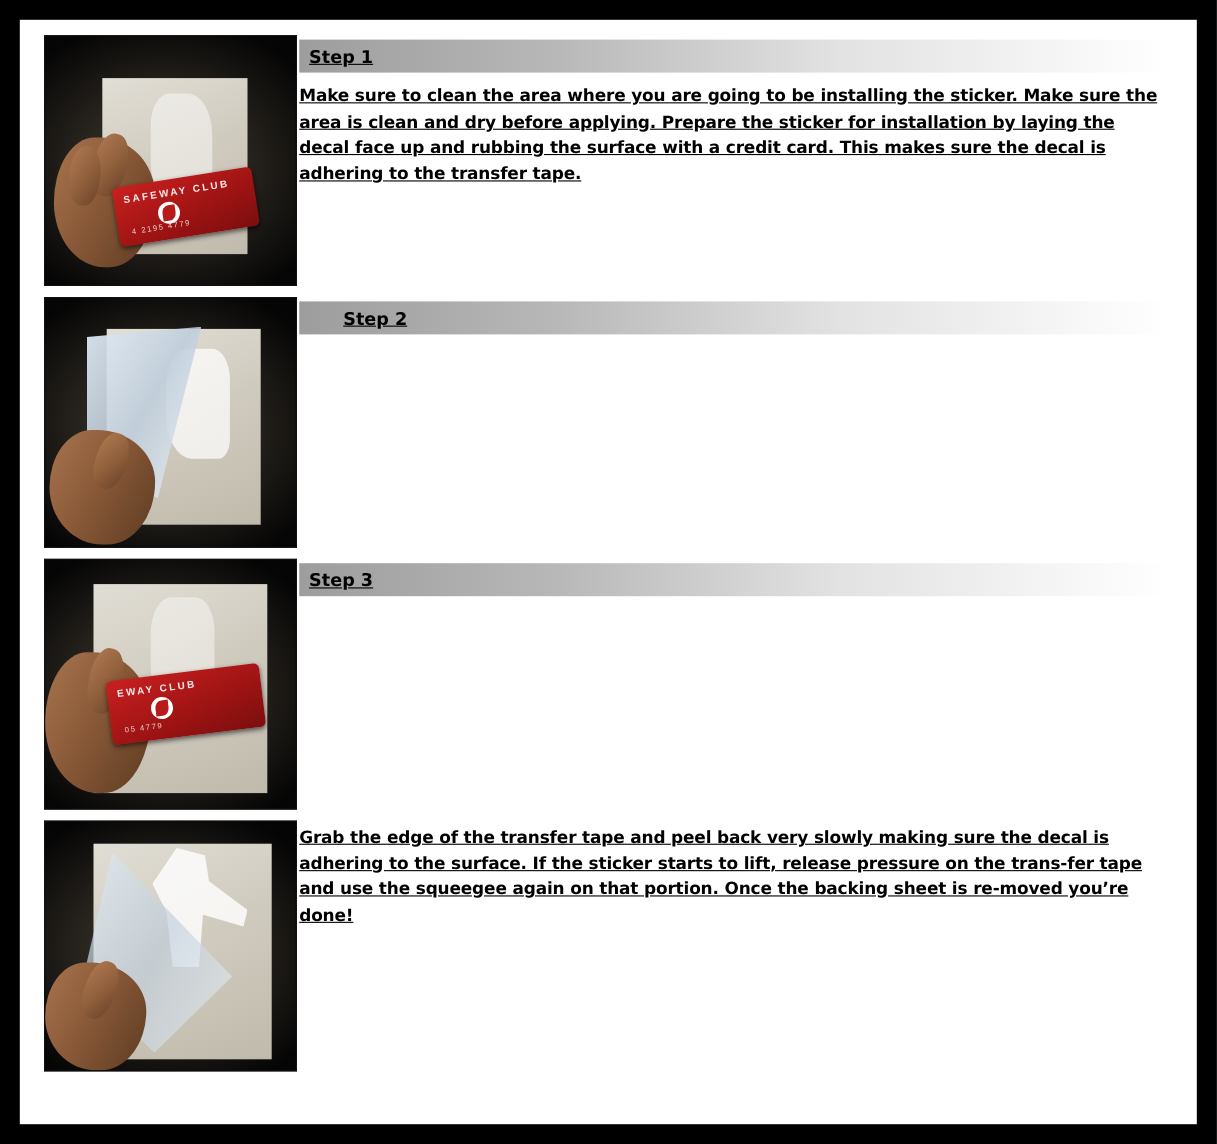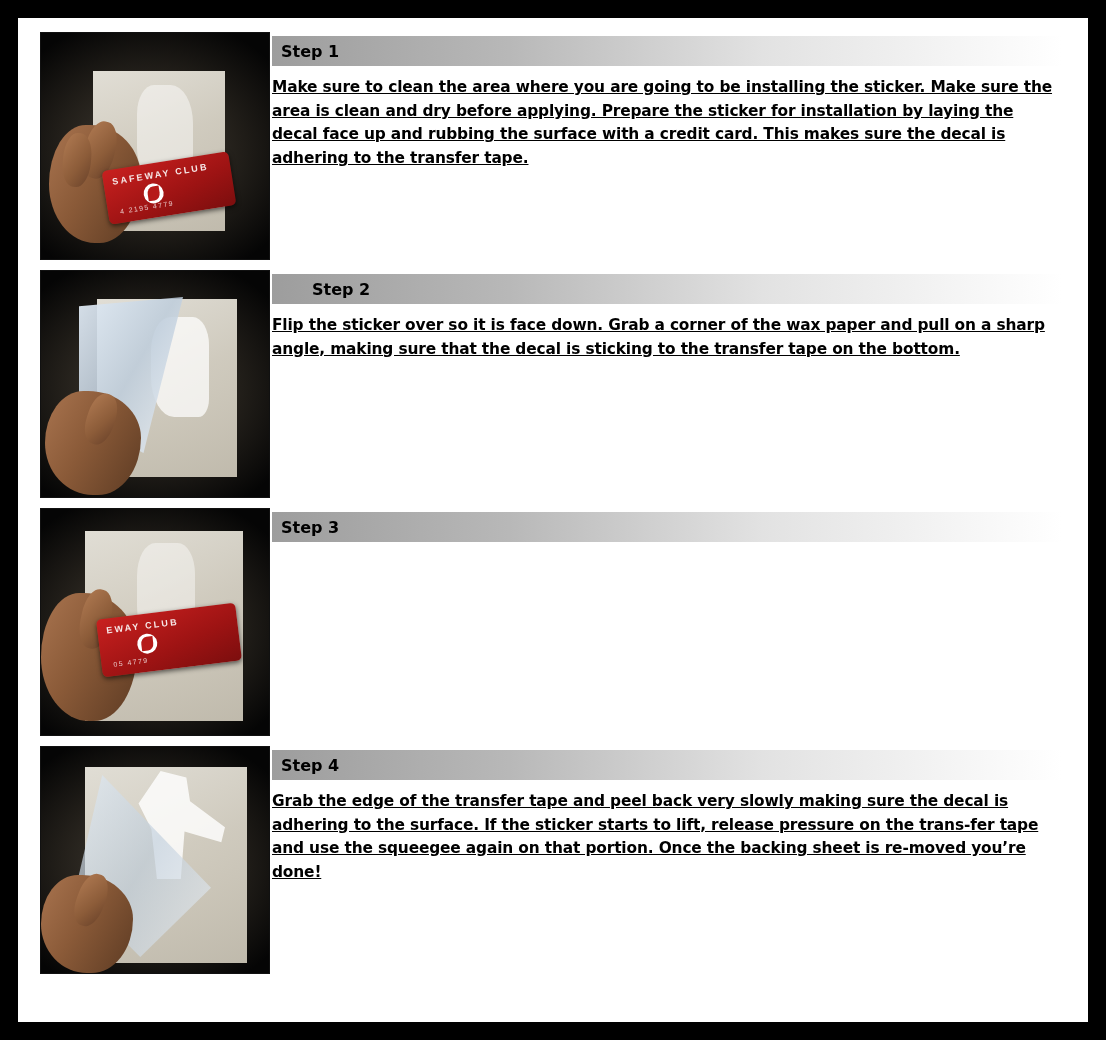--- a/index.html
+++ b/index.html
@@ -139,20 +139,21 @@
     padding-top: 2px;
   }
   .step-header {
     height: 30px;
     background: linear-gradient(to right, #9d9d9d 0%, #b8b8b8 30%, #e2e2e2 62%, #ffffff 100%);
     display: flex;
     align-items: center;
     padding-left: 9px;
     box-sizing: border-box;
     margin-bottom: 10px;
+    text-decoration: underline;
   }
   .step-header .label {
     font-family: "DejaVu Sans", sans-serif;
     font-size: 16px;
     font-weight: bold;
     color: #000;
     letter-spacing: 0px;
   }
   .body-text {
     font-family: "DejaVu Sans", sans-serif;
@@ -217,21 +218,20 @@
           <div class="waxpaper" style="left:38px;top:26px;width:104px;height:156px;clip-path:polygon(0% 6%, 100% 0%, 62% 100%, 0% 78%);"></div>
           <div class="hand" style="left:4px;top:120px;width:96px;height:104px;"></div>
           <div class="finger" style="left:46px;top:122px;width:28px;height:52px;transform:rotate(18deg);"></div>
         </div>
       </div>
       <div class="text-cell">
         <div class="step-header">
           <span class="label">Step 2</span>
         </div>
         <div class="body-text">
-          <p>Flip the sticker over so it is face down.  Grab a corner of the wax paper and pull on a sharp angle, making sure that the decal is sticking to the transfer tape on the bottom.</p>
         </div>
       </div>
     </div>
 
     <div class="step-row r3">
       <div class="photo-cell">
         <div class="photo">
           <div class="bg"></div>
           <div class="sheetpaper" style="left:44px;top:22px;width:158px;height:190px;"></div>
           <div class="silhouette" style="left:96px;top:34px;width:58px;height:102px;border-radius:32% 30% 22% 38%;opacity:0.5;"></div>
@@ -256,23 +256,20 @@
         <div class="photo">
           <div class="bg"></div>
           <div class="sheetpaper" style="left:44px;top:20px;width:162px;height:196px;"></div>
           <div class="silhouette" style="left:92px;top:24px;width:92px;height:108px;clip-path:polygon(30% 0%, 58% 6%, 62% 28%, 100% 52%, 96% 66%, 56% 56%, 52% 100%, 26% 100%, 20% 54%, 6% 30%);opacity:0.95;"></div>
           <div class="waxpaper" style="left:34px;top:28px;width:136px;height:182px;clip-path:polygon(20% 0%, 100% 62%, 48% 100%, 0% 64%);opacity:0.75;"></div>
           <div class="hand" style="left:0px;top:128px;width:92px;height:98px;"></div>
           <div class="finger" style="left:36px;top:126px;width:28px;height:54px;transform:rotate(20deg);"></div>
         </div>
       </div>
       <div class="text-cell">
-        <div class="step-header">
-          <span class="label">Step 4</span>
-        </div>
         <div class="body-text">
           <p>Grab the edge of the transfer tape and peel back very slowly making sure the decal is adhering to the surface.  If the sticker starts to lift, release pressure on the trans-fer tape and use the squeegee again on that portion.  Once the backing sheet is re-moved you’re done!</p>
         </div>
       </div>
     </div>
 
   </div>
 </div>
 
 </body></html>

